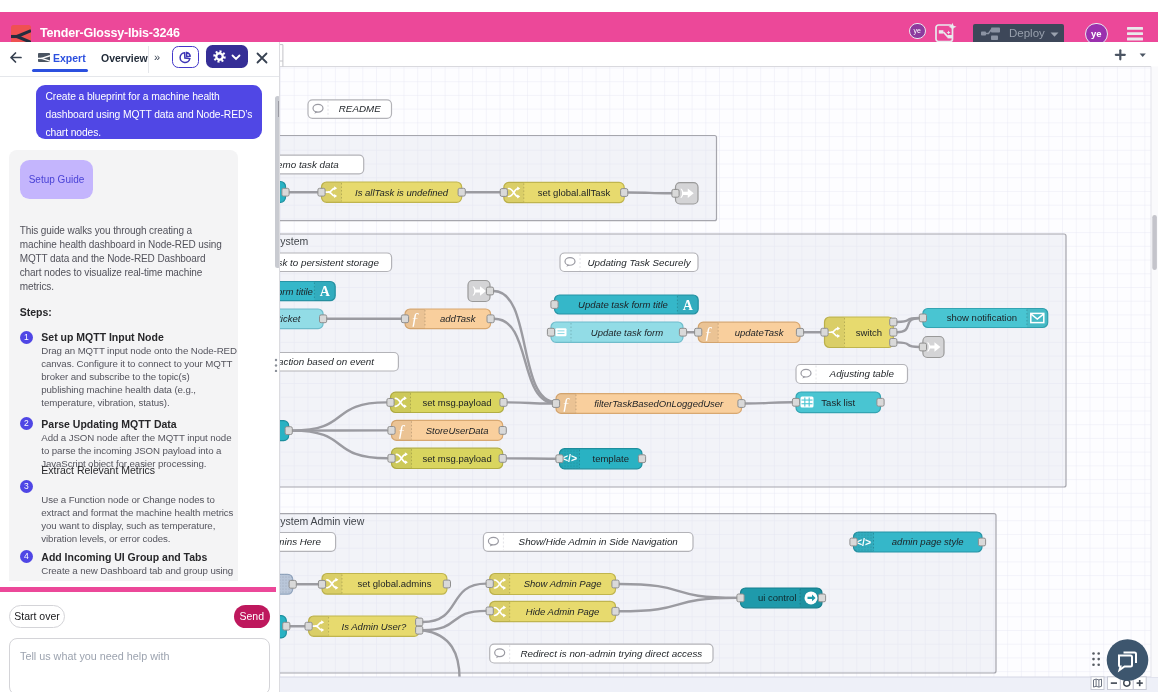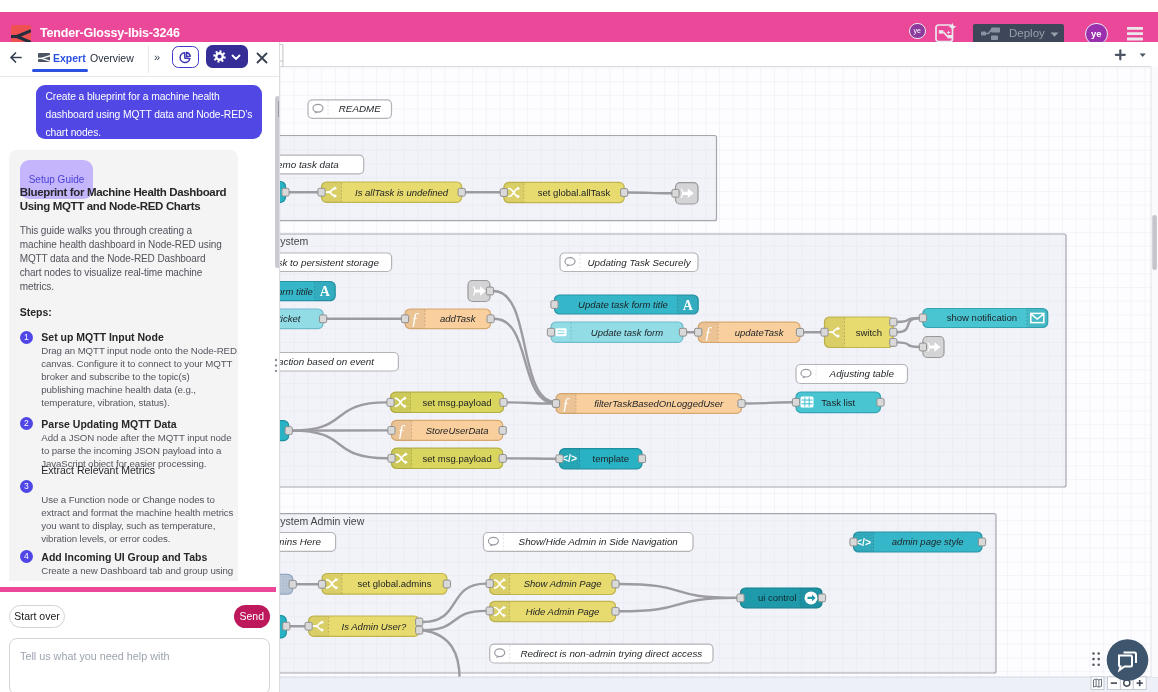--- a/index.html
+++ b/index.html
@@ -440,21 +440,21 @@
       </svg>
     <svg class="abs" style="left:37.5px;top:11px" width="12" height="9" viewBox="0 0 20 15">
       <rect width="20" height="15" rx="1.5" fill="#4b5563"></rect>
       <g stroke="#fff" stroke-width="2.4">
         <line x1="-1" y1="9" x2="7" y2="9"></line>
         <line x1="6" y1="9" x2="20" y2="4.4"></line>
         <line x1="6" y1="9" x2="20" y2="13.6"></line>
       </g>
     </svg>
     <span class="abs" style="left:53px;top:10px;font-size:10.5px;font-weight:600;color:#2c50df">Expert</span>
-    <span class="abs" style="left:90px;top:10px;font-size:10.5px;font-weight:400;color:#1f2937">Overview</span>
+    <span class="abs" style="left:101px;top:10px;font-size:10.5px;font-weight:700;color:#1f2937">Overview</span>
     <div class="abs" style="left:32px;top:26.5px;width:56px;height:3px;background:#2c50df;border-radius:2px"></div>
     <div class="abs" style="left:147.5px;top:4px;width:1px;height:27px;background:#e5e7eb"></div>
     <span class="abs" style="left:154px;top:9px;font-size:11px;color:#374151">»</span>
     <div class="abs" style="left:171.5px;top:3.5px;width:27px;height:22px;border:1.3px solid #4338ca;border-radius:6.5px">
       <svg class="abs" style="left:6.2px;top:4.2px" width="13" height="13" viewBox="0 0 13 13" fill="none" stroke="#3d35b5" stroke-width="1.5">
         <path d="M10.8 7.6 A4.9 4.9 0 1 1 5.6 1.7 L5.9 7 Z"></path>
         <path d="M7.6 1.5 A4.3 4.3 0 0 1 11.2 5.2 L7.6 5.6 Z"></path>
       </svg>
     </div>
     <div class="abs" style="left:205.5px;top:3px;width:42.5px;height:22.5px;background:#352e96;border-radius:6.5px">
@@ -467,21 +467,20 @@
     </div>
     <svg class="abs" style="left:256px;top:10px" width="12" height="12" stroke="#374151" stroke-width="1.8" stroke-linecap="round">
         <path d="M1.5 1.5 L10.5 10.5 M10.5 1.5 L1.5 10.5"></path>
       </svg>
   </div>
 
   <div class="abs" style="left:0;top:35px;width:279px;height:503.5px;overflow:hidden">
     <div class="abs" style="left:35.5px;top:7.5px;width:226px;height:54px;background:#5047e5;border-radius:9px;color:#fff;font-size:10.3px;line-height:18px;padding:3.5px 0 0 10px;letter-spacing:-0.1px;white-space:nowrap">Create a blueprint for a machine health<br>dashboard using MQTT data and Node-RED’s<br>chart nodes.</div>
     <div class="abs" style="left:9px;top:72.5px;width:229px;height:600px;background:#f4f4f5;border-radius:8px">
       <div class="abs" style="left:10.7px;top:10.8px;background:#c4b5fd;color:#4a43d6;font-size:10px;padding:14px 9px;border-radius:9.5px">Setup Guide</div>
-      <div class="abs" style="left:10.7px;top:36.5px;font-size:11.5px;font-weight:700;color:#27272a;line-height:13.7px;letter-spacing:-0.35px;white-space:nowrap">Blueprint for Machine Health Dashboard<br>Using MQTT and Node-RED Charts</div>
       <div class="abs" style="left:10.7px;top:74.5px;font-size:10px;color:#52525b;line-height:14.05px;letter-spacing:-0.1px;white-space:nowrap">This guide walks you through creating a<br>machine health dashboard in Node-RED using<br>MQTT data and the Node-RED Dashboard<br>chart nodes to visualize real-time machine<br>metrics.</div>
       <div class="abs" style="left:10.7px;top:156.5px;font-size:10.5px;font-weight:700;color:#27272a">Steps:</div>
       <div class="abs" style="left:10.7px;top:181.0px;width:13.3px;height:13.3px;border-radius:50%;background:#4f46e5;color:#fff;font-size:8.5px;text-align:center;line-height:13.5px">1</div>
 <div class="abs" style="left:32.3px;top:181.8px;font-size:10.5px;font-weight:700;color:#27272a;white-space:nowrap">Set up MQTT Input Node</div>
 <div class="abs" style="left:32.3px;top:195.8px;font-size:9.7px;color:#55555e;line-height:12.9px;letter-spacing:-0.1px;white-space:nowrap">Drag an MQTT input node onto the Node-RED<br>canvas. Configure it to connect to your MQTT<br>broker and subscribe to the topic(s)<br>publishing machine health data (e.g.,<br>temperature, vibration, status).</div>
 <div class="abs" style="left:10.7px;top:267.6px;width:13.3px;height:13.3px;border-radius:50%;background:#4f46e5;color:#fff;font-size:8.5px;text-align:center;line-height:13.5px">2</div>
 <div class="abs" style="left:32.3px;top:268.40000000000003px;font-size:10.5px;font-weight:700;color:#27272a;white-space:nowrap">Parse Updating MQTT Data</div>
 <div class="abs" style="left:32.3px;top:282.40000000000003px;font-size:9.7px;color:#55555e;line-height:12.9px;letter-spacing:-0.1px;white-space:nowrap">Add a JSON node after the MQTT input node<br>to parse the incoming JSON payload into a<br>JavaScript object for easier processing.</div>
 <div class="abs" style="left:10.7px;top:330.0px;width:13.3px;height:13.3px;border-radius:50%;background:#4f46e5;color:#fff;font-size:8.5px;text-align:center;line-height:13.5px">3</div>
 <div class="abs" style="left:32.3px;top:314px;font-size:10.5px;font-weight:400;color:#27272a;white-space:nowrap">Extract Relevant Metrics</div>

